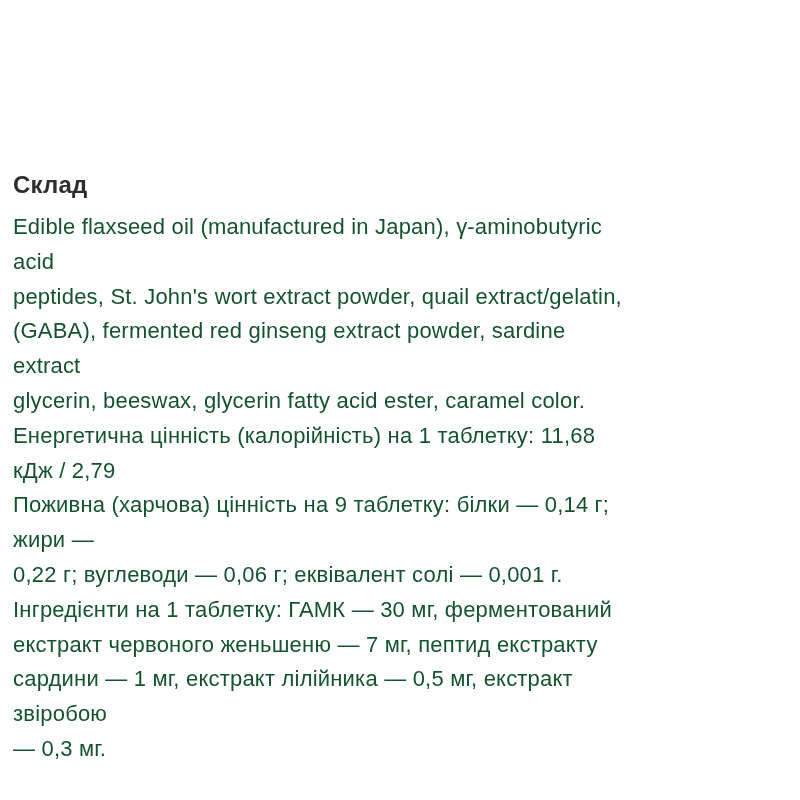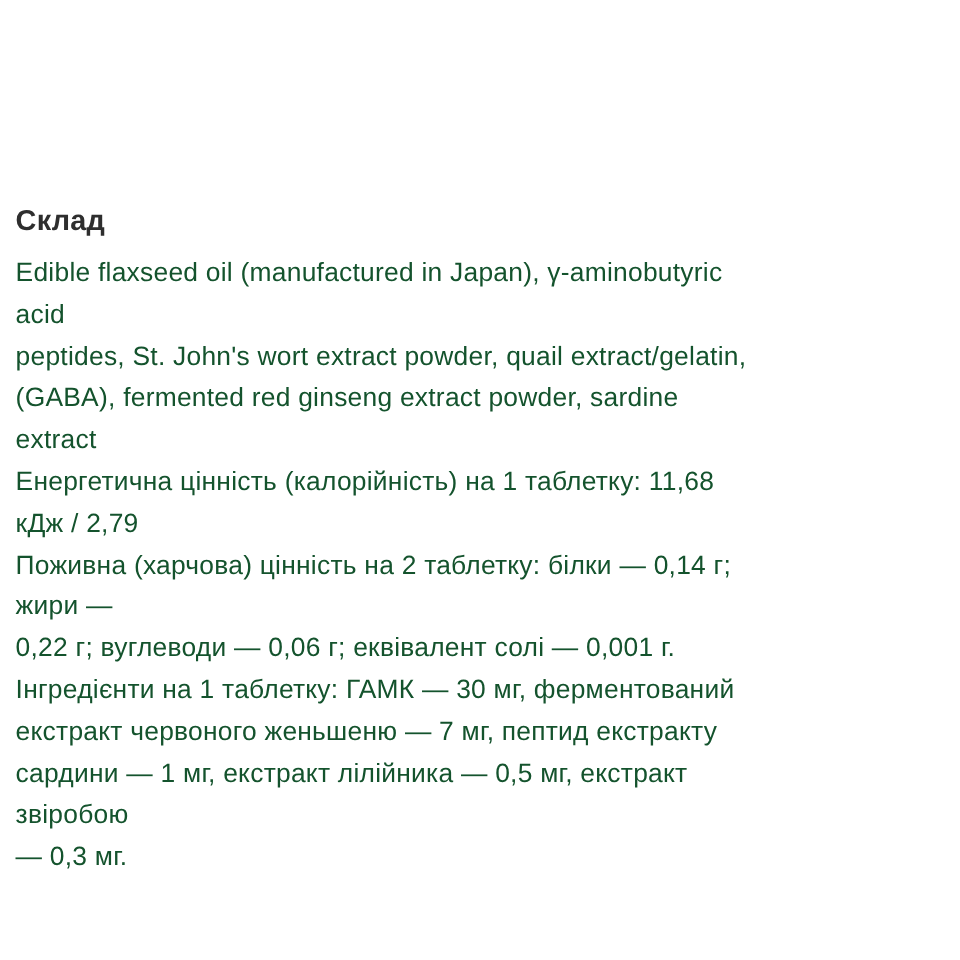--- a/index.html
+++ b/index.html
@@ -41,28 +41,29 @@
 <body>
 
 <main class="content">
 
   <h2 class="section-title">Склад</h2>
 
   <p class="para">
     <span class="ln">Edible flaxseed oil (manufactured in Japan), γ-aminobutyric acid</span>
     <span class="ln">peptides, St. John's wort extract powder, quail extract/gelatin,</span>
     <span class="ln">(GABA), fermented red ginseng extract powder, sardine extract</span>
+    <span class="ln">glycerin, beeswax, glycerin fatty acid ester, caramel color.</span>
   </p>
 
   <p class="para">
     <span class="ln">Енергетична цінність (калорійність) на 1 таблетку: 11,68 кДж / 2,79</span>
   </p>
 
   <p class="para">
-    <span class="ln">Поживна (харчова) цінність на 2 таблетку: білки — 0,14 г; жири —</span>
+    <span class="ln">Поживна (харчова) цінність на 9 таблетку: білки — 0,14 г; жири —</span>
     <span class="ln">0,22 г; вуглеводи — 0,06 г; еквівалент солі — 0,001 г.</span>
   </p>
 
   <p class="para">
     <span class="ln">Інгредієнти на 1 таблетку: ГАМК — 30 мг, ферментований</span>
     <span class="ln">екстракт червоного женьшеню — 7 мг, пептид екстракту</span>
     <span class="ln">сардини — 1 мг, екстракт лілійника — 0,5 мг, екстракт звіробою</span>
     <span class="ln">— 0,3 мг.</span>
   </p>
 

